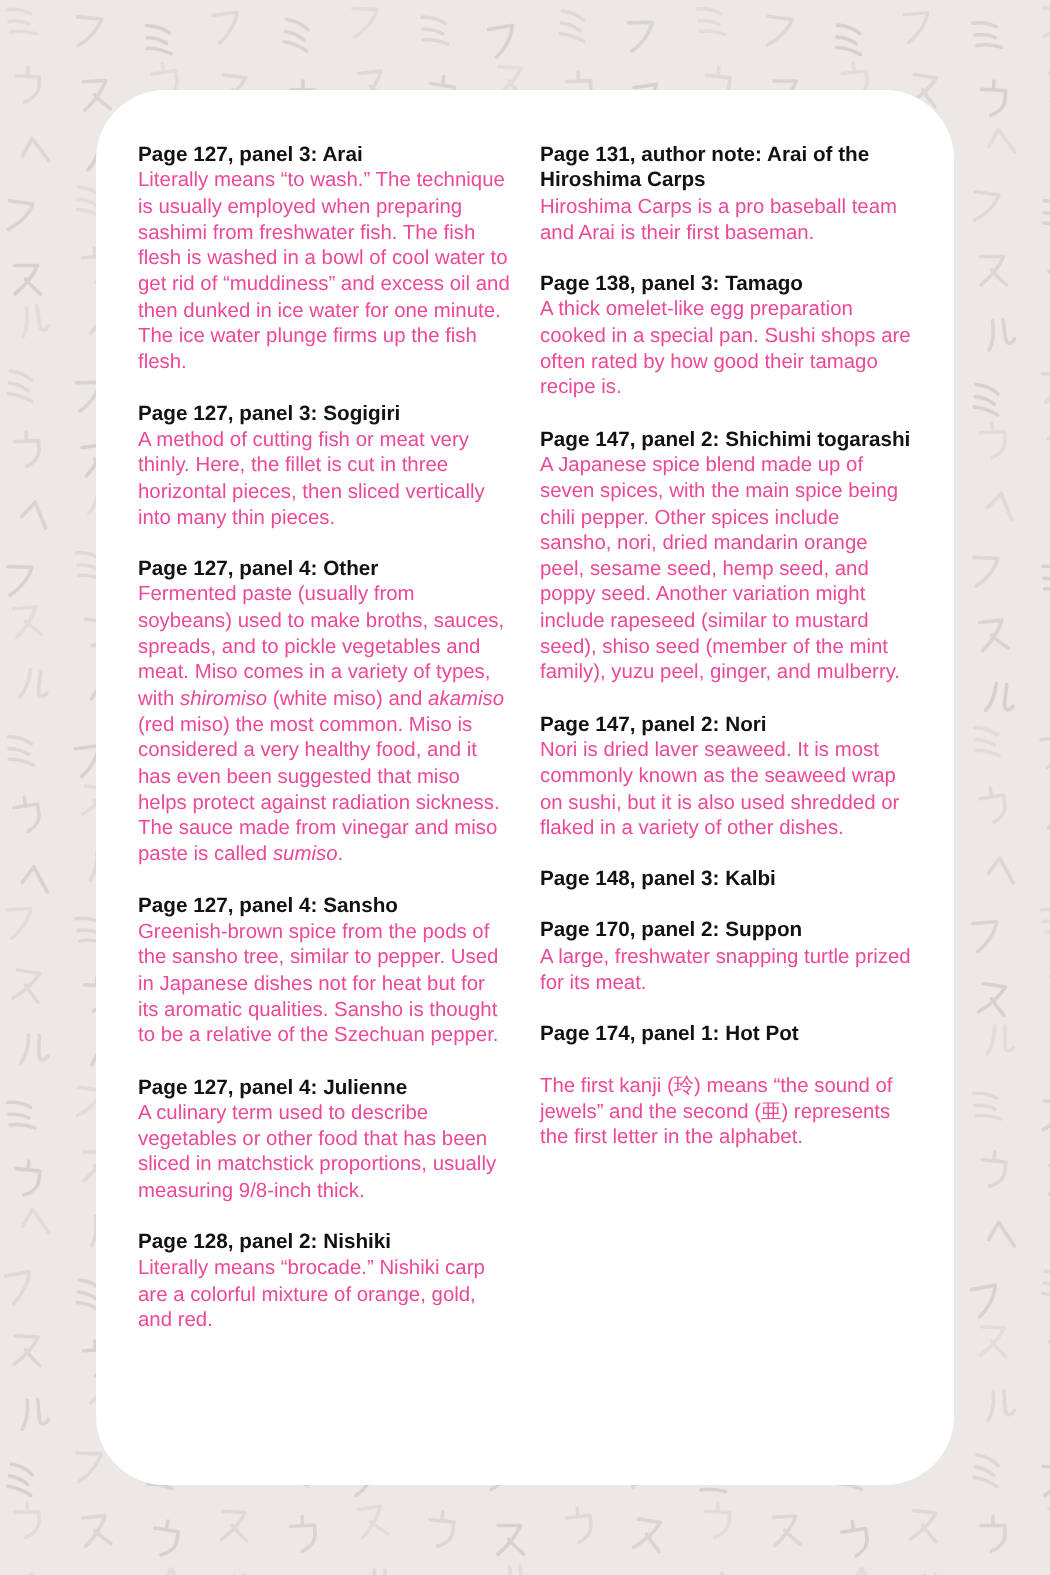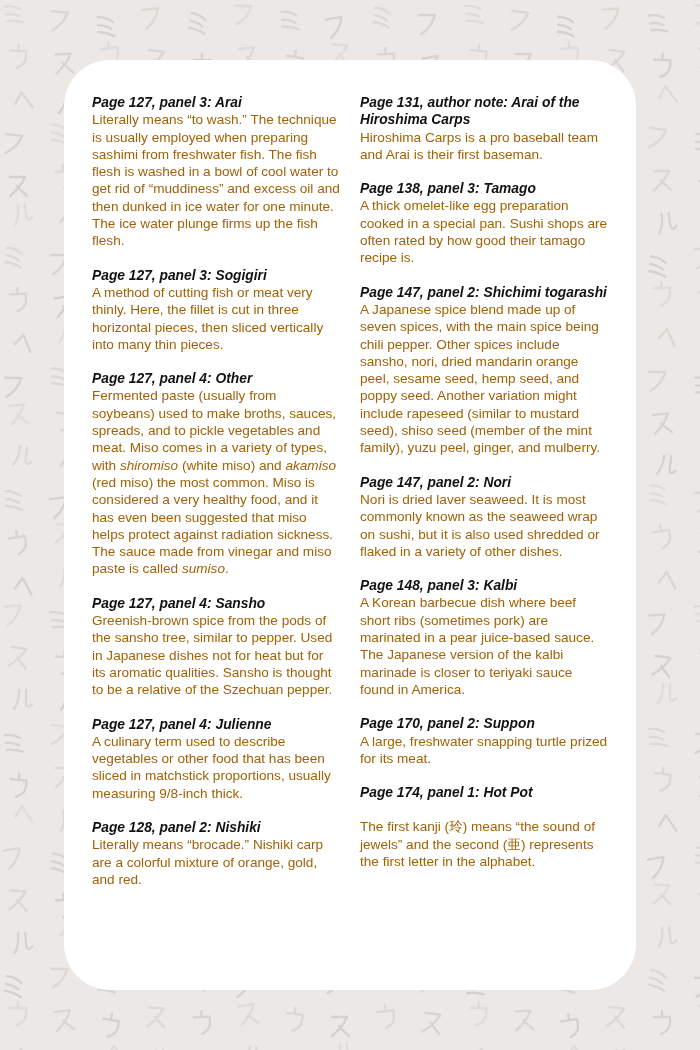--- a/index.html
+++ b/index.html
@@ -47,27 +47,26 @@
   }
   .entry {
     margin: 0 0 17px 0;
   }
   .entry h3 {
     margin: 0;
     font-size: 13.8px;
     line-height: 17.3px;
     font-weight: bold;
     color: #141211;
-    font-style: italic;
   }
   .entry p {
     margin: 0;
     font-size: 13.6px;
     line-height: 17.3px;
-    color: #a16207;
+    color: #ec4899;
   }
   .entry p em {
     margin-top: 12px;
   }
 </style>
 </head>
 <body>
 
 <div class="page">
 
@@ -572,21 +571,20 @@
         <div class="entry">
           <h3>Page 147, panel 2: Shichimi togarashi</h3>
           <p>A Japanese spice blend made up of seven spices, with the main spice being chili pepper. Other spices include sansho, nori, dried mandarin orange peel, sesame seed, hemp seed, and poppy seed. Another variation might include rapeseed (similar to mustard seed), shiso seed (member of the mint family), yuzu peel, ginger, and mulberry.</p>
         </div>
         <div class="entry">
           <h3>Page 147, panel 2: Nori</h3>
           <p>Nori is dried laver seaweed. It is most commonly known as the seaweed wrap on sushi, but it is also used shredded or flaked in a variety of other dishes.</p>
         </div>
         <div class="entry">
           <h3>Page 148, panel 3: Kalbi</h3>
-          <p>A Korean barbecue dish where beef short ribs (sometimes pork) are marinated in a pear juice-based sauce. The Japanese version of the kalbi marinade is closer to teriyaki sauce found in America.</p>
         </div>
         <div class="entry">
           <h3>Page 170, panel 2: Suppon</h3>
           <p>A large, freshwater snapping turtle prized for its meat.</p>
         </div>
         <div class="entry">
           <h3>Page 174, panel 1: Hot Pot</h3>
         </div>
         <div class="entry">
           <p>The first kanji (玲) means “the sound of jewels” and the second (亜) represents the first letter in the alphabet.</p>

